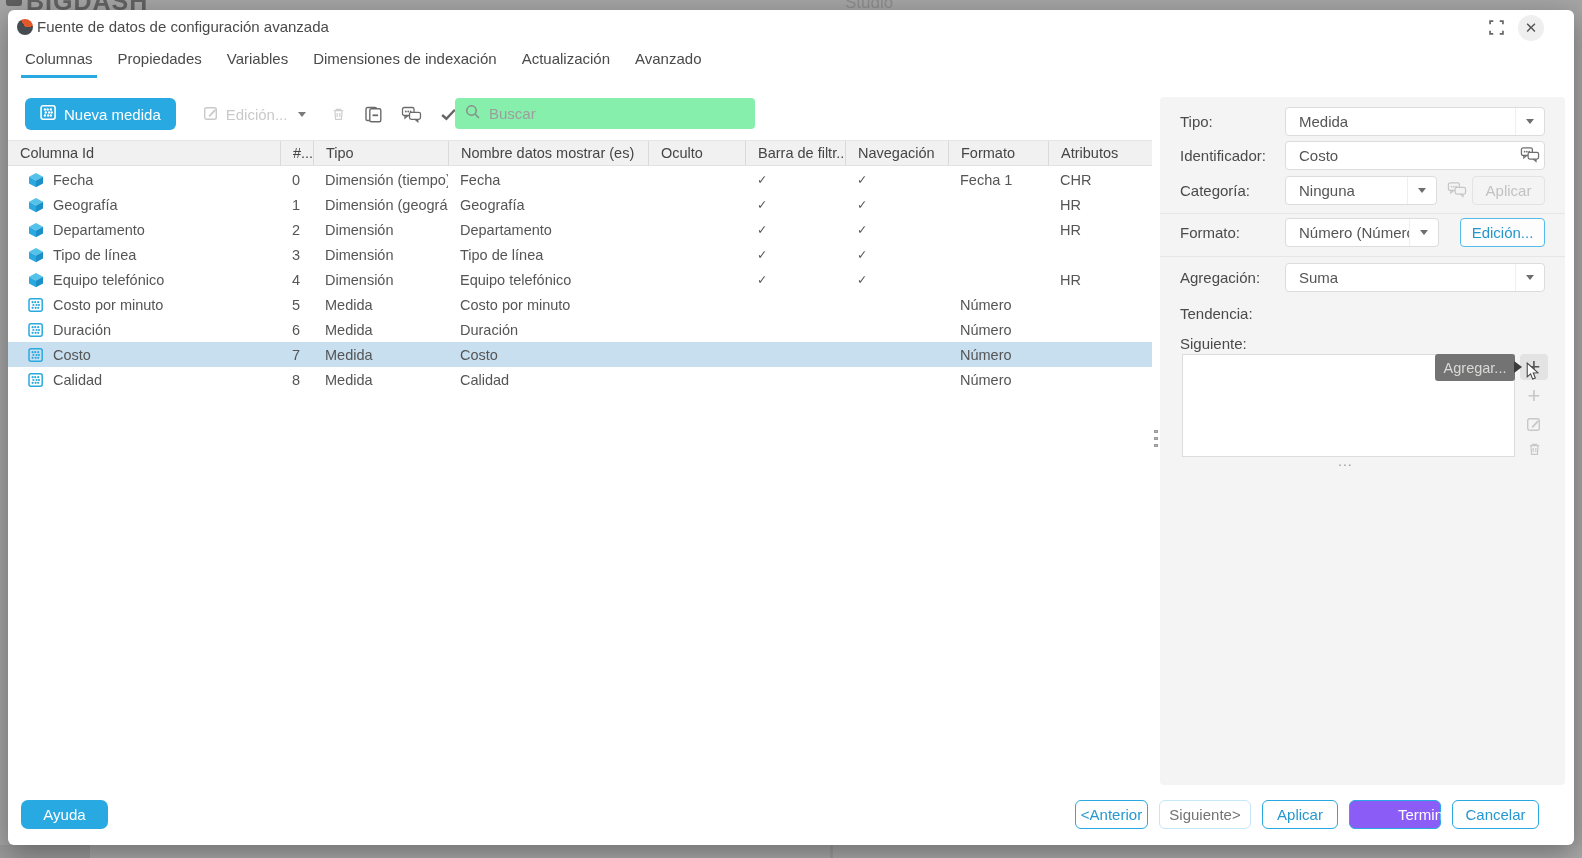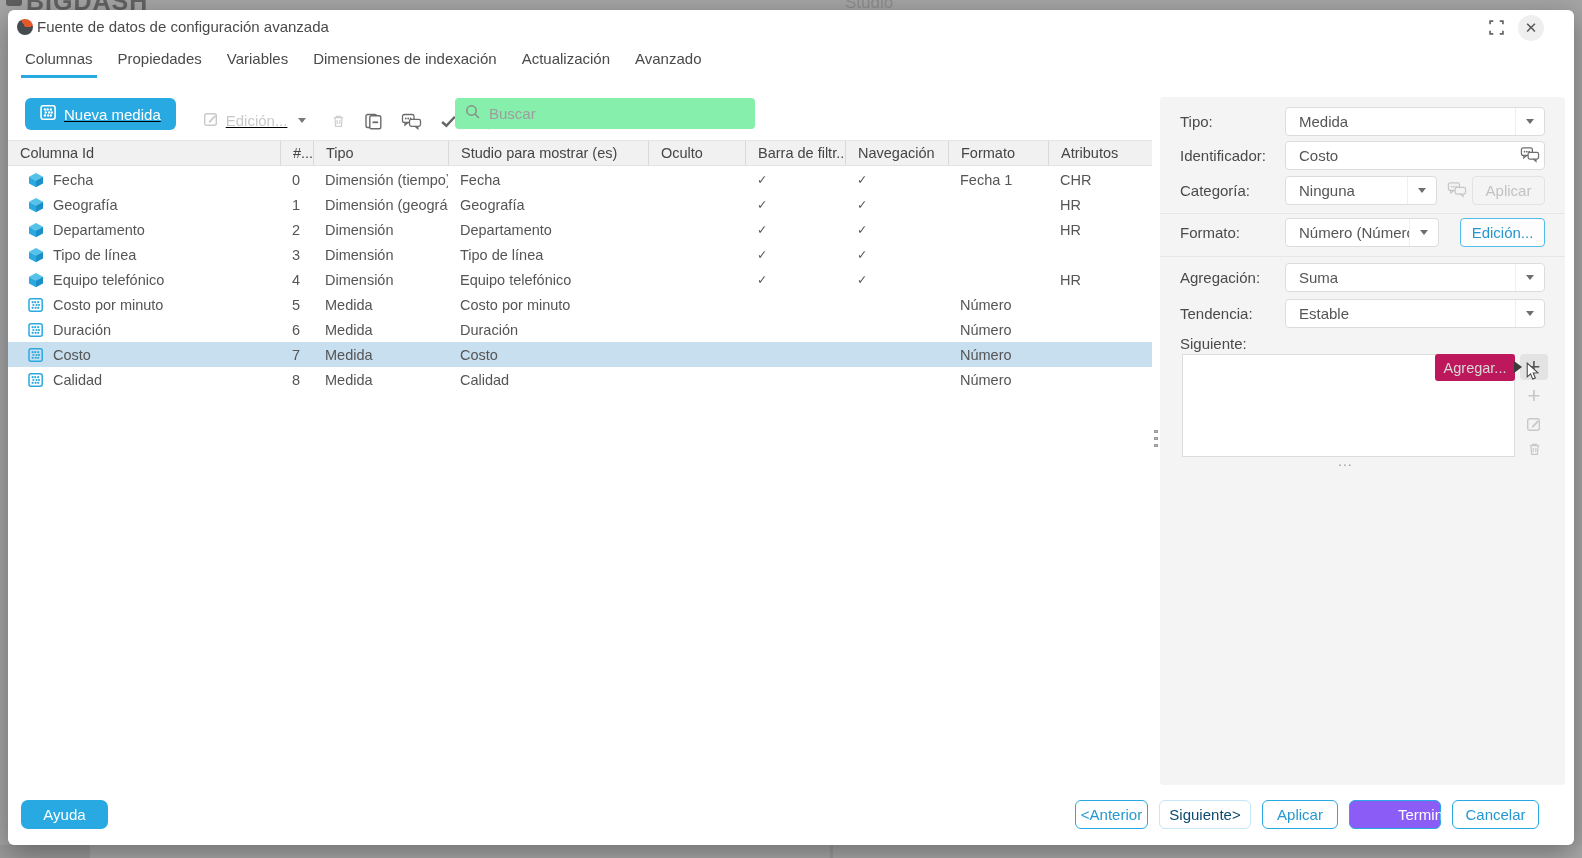--- a/index.html
+++ b/index.html
@@ -24,21 +24,21 @@
   .title-text { position:absolute; left:29px; top:8px; font-size:15px; color:#4a4a4a; }
   .win-max { position:absolute; right:70px; top:10px; width:15px; height:15px; cursor:pointer; }
   .win-close { position:absolute; right:30px; top:5px; width:26px; height:26px; border-radius:50%;
                background:#efefef; color:#555; font-size:15px; display:flex; align-items:center; justify-content:center; cursor:pointer; }
 
   .tabs { position:absolute; top:34px; left:13px; display:flex; gap:17px; }
   .tab { font-size:15px; color:#4a4a4a; padding:6px 4px 8px 4px; cursor:pointer; }
   .tab.active { border-bottom:3px solid #29a9e1; }
 
   
-  .toolbar { position:absolute; top:88px; left:17px; height:32px; display:flex; align-items:flex-end;text-decoration:underline; }
+  .toolbar { position:absolute; top:88px; left:17px; height:32px; display:flex; align-items:center; }
   .btn-new { height:32px; background:#29a9e1; color:#fff; border:none; border-radius:6px; font-size:15px;
              display:flex; align-items:center; gap:7px; padding:0 15px; font-family:inherit; cursor:pointer; }
   .btn-edit { margin-left:27px; display:flex; align-items:center; gap:7px; color:#c9c9c9; font-size:15px; }
   .btn-edit .caret { border-top-color:#7a7a7a; margin-left:4px; }
   .tool-icons { display:flex; align-items:center; gap:18px; margin-left:25px; color:#6b6b6b; }
   .ticon { display:flex; align-items:center; cursor:pointer; }
   .ticon.disabled { color:#cfcfcf; }
   .search { position:absolute; top:88px; left:447px; width:300px; height:31px; background:#86efac;
             border-radius:4px; display:flex; align-items:center; padding:0 10px; gap:8px; }
   .search input { border:none; background:transparent; outline:none; font-size:15px; color:#555; width:100%; font-family:inherit; }
@@ -81,34 +81,34 @@
   .btn-disabled { border:1px solid #e3e3e3; background:transparent; color:#c2c2c2; }
   .btn-blue-outline { border:1px solid #53bce8; background:#fdfdfd; color:#2697ce; }
   .phr { position:absolute; left:0; right:0; border-top:1px solid #e6e6e6; }
 
   .obj-box { position:absolute; left:22px; top:257px; width:333px; height:103px; background:#fff; border:1px solid #dcdcdc; }
   .obj-stack { position:absolute; left:360px; top:257px; width:28px; }
   .obj-add { width:28px; height:26px; background:#e3e3e3; border-radius:4px; color:#555; font-size:22px;
              display:flex; align-items:center; justify-content:center; cursor:pointer; }
   .obj-add2 { margin-top:5px; color:#c8c8c8; font-size:22px; text-align:center; line-height:22px; }
   .obj-ic { margin-top:9px; color:#c8c8c8; display:flex; justify-content:center; }
-  .tooltip { position:absolute; left:275px; top:257px; width:80px; height:27px; background:#be185d; color:#d9d9d7;
+  .tooltip { position:absolute; left:275px; top:257px; width:80px; height:27px; background:#737373; color:#d9d9d7;
              font-size:14.5px; border-radius:3px; display:flex; align-items:center; justify-content:center; }
   .tooltip:after { content:""; position:absolute; right:-7px; top:7px; border-top:6px solid transparent;
                    border-bottom:6px solid transparent; border-left:8px solid #3b3b39; }
   .cursor-arrow { position:absolute; left:366px; top:265px; z-index:5; }
   .obj-dots { position:absolute; left:178px; top:356px; color:#999; font-size:14px; letter-spacing:1px; }
 
   
   .btn-help { position:absolute; left:13px; top:790px; width:87px; height:29px; background:#29a9e1; color:#fff;
               border:none; border-radius:7px; font-size:15px; font-family:inherit; cursor:pointer; }
   .footer-right { position:absolute; right:35px; top:790px; display:flex; gap:11px; }
   .fbtn { height:29px; border-radius:6px; font-size:15px; font-family:inherit; background:#fff;
           border:1px solid #29a9e1; color:#2698cf; cursor:pointer; }
-  .fbtn.disabled { border-color:#c5e7f7; color:#0c4a6e; }
+  .fbtn.disabled { border-color:#c5e7f7; color:#737373; }
   .fbtn.primary { background:#8b5cf6; color:#fff;padding-left:48px; }
   .w-ant { width:73px; } .w-sig { width:92px; } .w-apl { width:76px; } .w-ter { width:92px; } .w-can { width:87px; }
 </style>
 </head>
 <body>
 
 <div class="stage">
 
   <span class="bg-logo-chip"></span>
   <div class="bg-brand">BIGDASH</div>
@@ -232,21 +232,21 @@
             <path d="M10.2 10.2 L14 14"></path>
           </svg>
       </span>
       <input type="text" placeholder="Buscar" style="">
     </div>
 
     <div class="table-header tgrid">
       <div class="th">Columna Id</div>
       <div class="th">#...</div>
       <div class="th">Tipo</div>
-      <div class="th">Studio para mostrar (es)</div>
+      <div class="th">Nombre datos mostrar (es)</div>
       <div class="th">Oculto</div>
       <div class="th">Barra de filtr...</div>
       <div class="th">Navegación</div>
       <div class="th">Formato</div>
       <div class="th">Atributos</div>
     </div>
     <div class="table-body">
         <div class="trow tgrid">
           <div class="tc c-id">
             <span class="row-icon">
@@ -536,26 +536,20 @@
 
       <span class="plabel" style="top:172px">Agregación:</span>
       <div class="sel" style="left:125px; top:166px; width:260px">
         <span class="val">Suma</span>
         <span class="caret-zone">
             <span class="caret"></span>
           </span>
       </div>
 
       <span class="plabel" style="top:208px">Tendencia:</span>
-      <div class="sel" style="left:125px; top:202px; width:260px">
-        <span class="val">Estable</span>
-        <span class="caret-zone">
-            <span class="caret"></span>
-          </span>
-      </div>
 
       <span class="plabel" style="top:238px">Siguiente:</span>
       <div class="obj-box"></div>
 
       <div class="obj-stack">
         <div class="obj-add">+</div>
         <div class="obj-add2">+</div>
         <div class="obj-ic">
           <svg width="16" height="16" viewBox="0 0 16 16" fill="none" stroke="currentColor" stroke-width="1.4">
               <rect x="1.7" y="2.7" width="11.6" height="11.6" rx="2"></rect>

